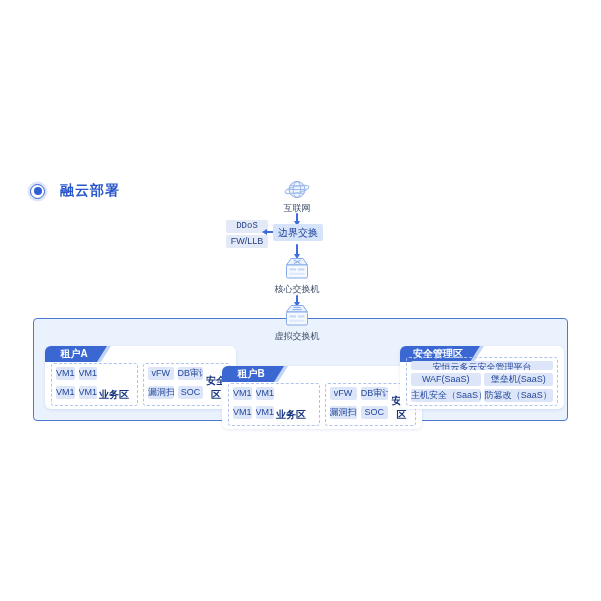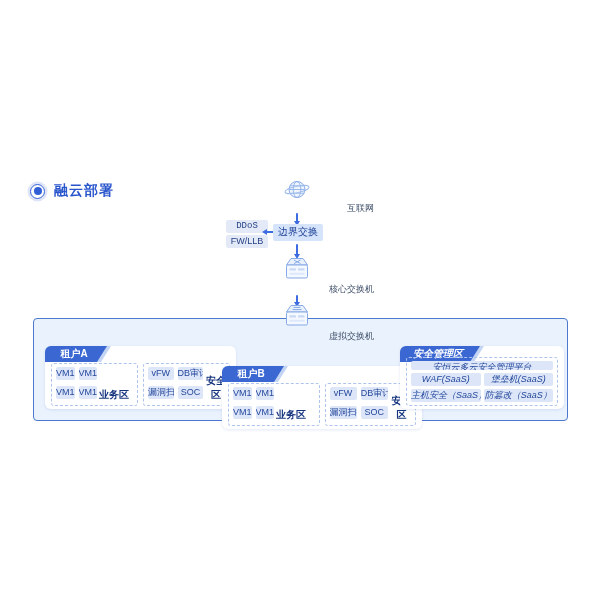--- a/index.html
+++ b/index.html
@@ -2,51 +2,51 @@
 <html><head>
 <meta charset="utf-8">
 <style>
   html,body{margin:0;padding:0;}
   body{
     width:601px;height:601px;background:#ffffff;position:relative;overflow:hidden;
     font-family:"Liberation Sans", sans-serif;
     -webkit-font-smoothing:antialiased;
   }
   
-  .title-row{position:absolute;left:30px;top:182px;display:flex;align-items:center;gap:9px;}
+  .title-row{position:absolute;left:30px;top:182px;display:flex;align-items:center;gap:15px;}
   .brand{width:13px;height:13px;border:1.5px solid #2F5ED6;border-radius:50%;position:relative;
          box-shadow:0 0 0 2.5px rgba(47,94,214,.16);}
   .brand::after{content:"";position:absolute;inset:2.5px;background:#2F5ED6;border-radius:50%;}
   .title-text{font-size:14px;font-weight:bold;color:#2A56CC;letter-spacing:1px;}
 
   
   .flow{position:absolute;left:220px;top:178px;width:154px;height:165px;z-index:3;}
   .flow .icon{position:absolute;left:64px;}
-  .flow-label{position:absolute;left:0;width:100%;text-align:right;font-size:9px;color:#3E4E68;}
+  .flow-label{position:absolute;left:0;width:100%;text-align:center;font-size:9px;color:#3E4E68;}
   .arrow-v{position:absolute;width:2px;background:#3D6CE2;border-radius:1px;}
   .arrow-v::after{content:"";position:absolute;bottom:-4px;left:-2.5px;
       border-left:3.5px solid transparent;border-right:3.5px solid transparent;
       border-top:5px solid #3D6CE2;}
   .arrow-h{position:absolute;height:2px;background:#3D6CE2;border-radius:1px;}
   .arrow-h::before{content:"";position:absolute;left:-4px;top:-2.5px;
       border-top:3.5px solid transparent;border-bottom:3.5px solid transparent;
       border-right:5px solid #3D6CE2;}
   .edge-chip{position:absolute;left:53px;top:46px;width:50px;height:17px;line-height:17px;
-      background:#D5E4FB;color:#1D3F96;font-size:10px;text-align:center;border-radius:2px;font-family:Liberation Mono, monospace;}
+      background:#D5E4FB;color:#1D3F96;font-size:10px;text-align:center;border-radius:2px;}
   .side-chip{position:absolute;left:6px;width:42px;height:13px;line-height:13px;
       background:#E3E9F6;color:#233F85;font-size:9px;text-align:center;border-radius:2px;}
 
   
   .pool{position:absolute;left:33px;top:318px;width:535px;height:103px;z-index:1;
         background:#EAF2FD;border:1.5px solid #4C79CE;border-radius:4px;box-sizing:border-box;}
   .card{position:absolute;top:27px;height:63px;background:#ffffff;border-radius:6px;
         box-shadow:0 1px 3px rgba(60,100,190,.14);}
   .card-a{left:11px;width:191px;}
   .card-b{left:188px;width:200px;margin-top:20px;}
-  .card-s{left:366px;width:164px;font-style:italic;}
+  .card-s{left:366px;width:164px;}
   .tab-accent{position:absolute;top:0;left:0;height:16px;background:#C4D5F4;
         border-top-left-radius:6px;clip-path:polygon(0 0,100% 0,calc(100% - 10px) 100%,0 100%);}
   .tab{position:absolute;top:0;left:0;height:16px;line-height:16px;background:#3A67D2;color:#ffffff;
         font-size:10px;font-weight:bold;text-align:center;border-top-left-radius:6px;
         clip-path:polygon(0 0,100% 0,calc(100% - 10px) 100%,0 100%);}
   .tab-a,.tab-b{width:58px;padding-right:4px;}
   .acc-ab{width:66px;}
   .tab-s{width:76px;padding-right:4px;}
   .acc-s{width:84px;}
 

